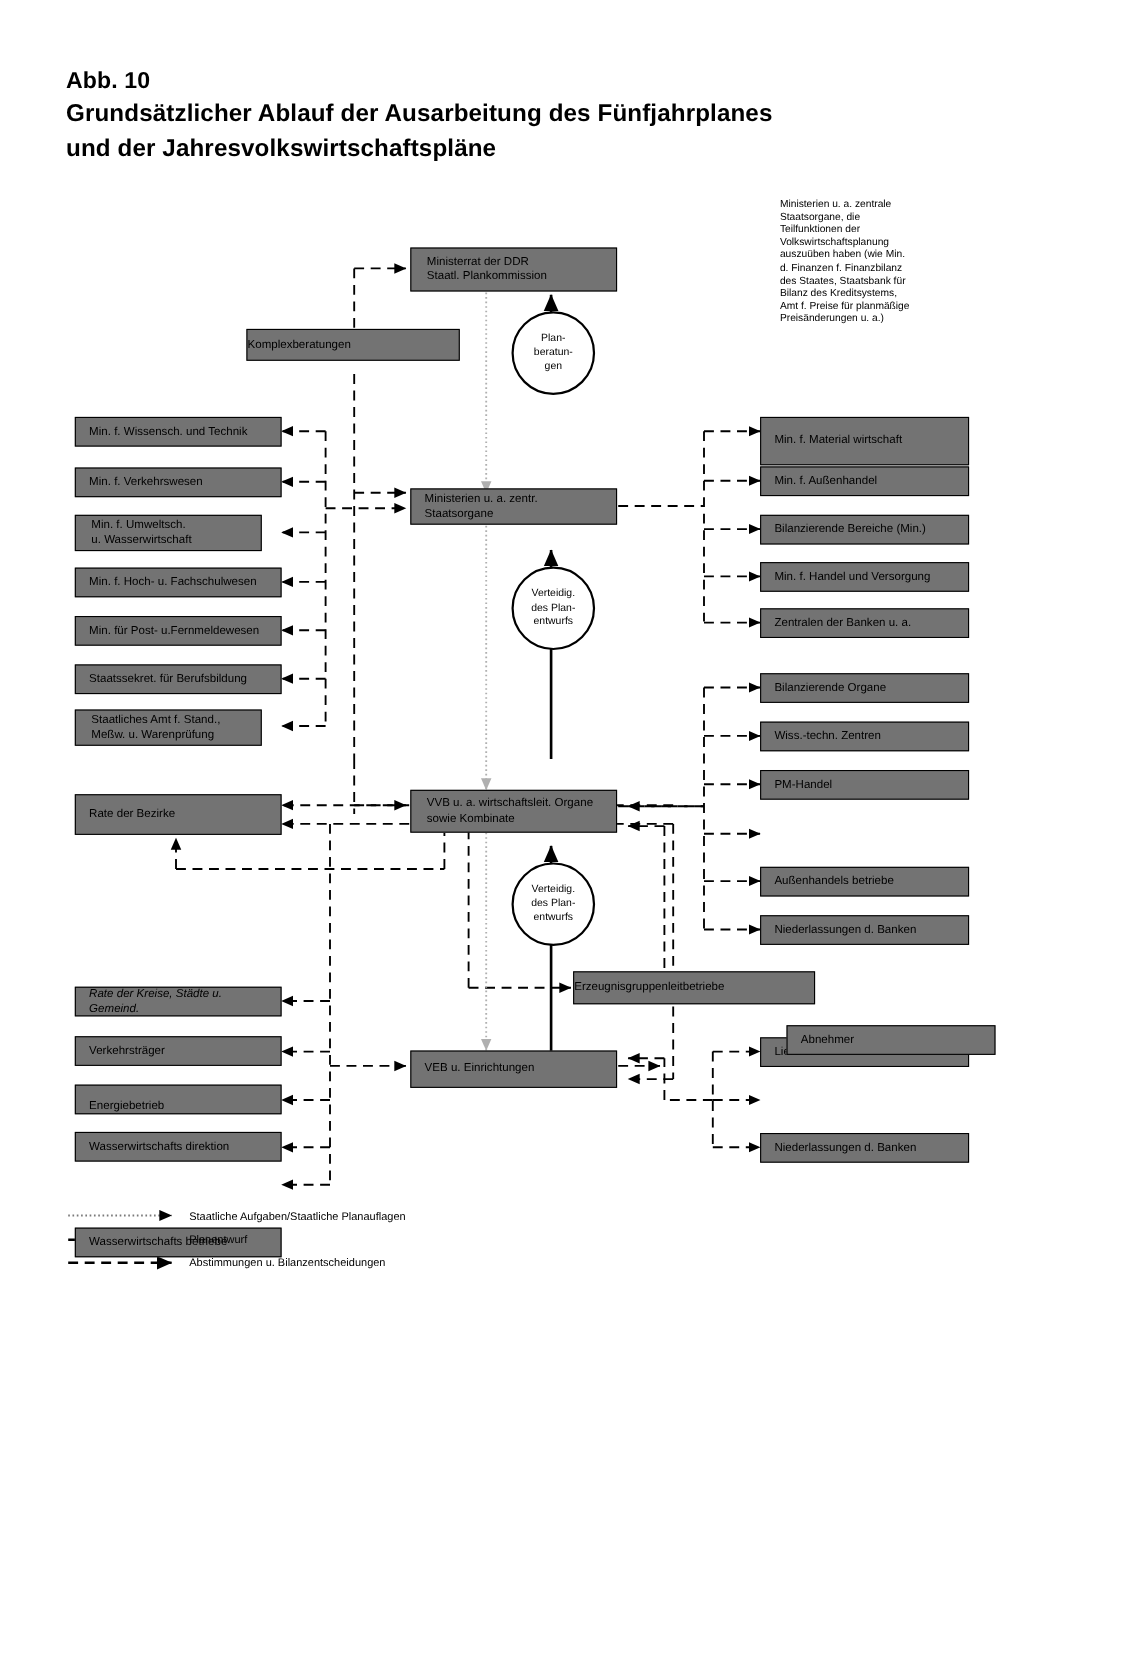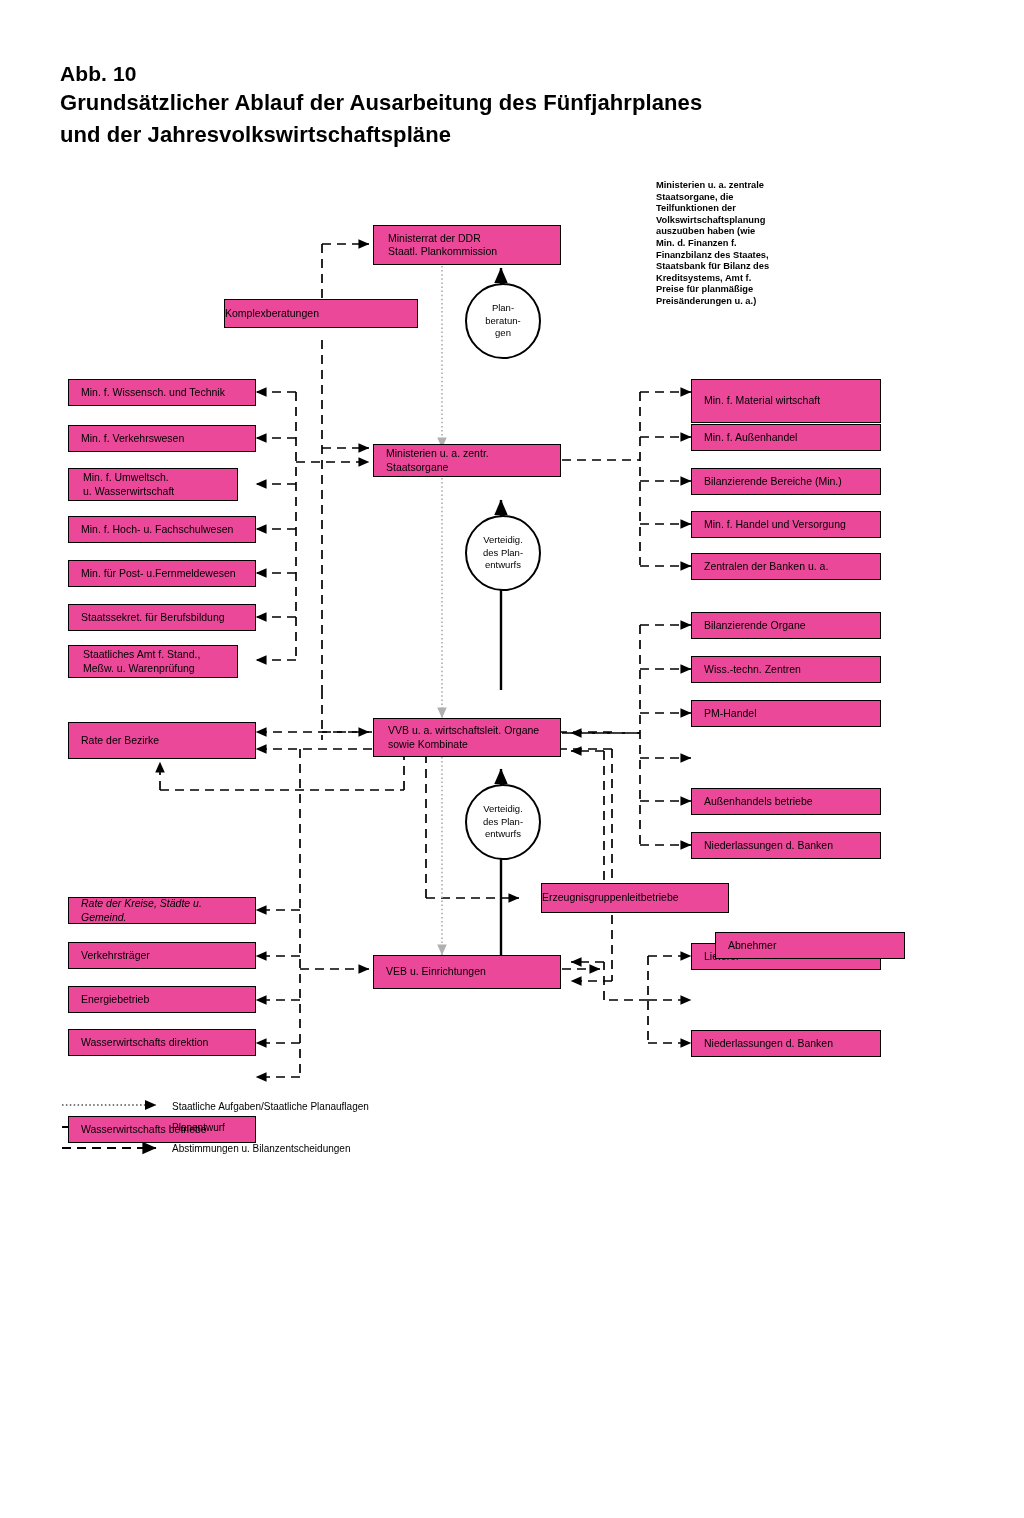--- a/index.html
+++ b/index.html
@@ -10,36 +10,36 @@
   
   .hd{position:absolute;font-weight:bold;letter-spacing:.1px;}
   #fig-num{left:60px;top:62px;font-size:21px;}
   #fig-l1{left:60px;top:90px;font-size:22px;}
   #fig-l2{left:60px;top:122px;font-size:22px;}
 
   
   #wires{position:absolute;left:0;top:0;width:1024px;height:1518px;}
 
   
-  .box{position:absolute;border:1.6px solid #000;background:#ec4899;
+  .box{position:absolute;border:1.6px solid #000;background:#737373;
        box-sizing:border-box;display:flex;align-items:center;}
   .box > span{display:block;padding-left:12px;padding-right:6px;
               font-size:10.5px;line-height:13.5px;}
   .box.c2 > span{padding-left:14px;}
   .ctr{justify-content:flex-start;}
   .ctr > span{padding-left:0;padding-right:0;text-align:center;}
 
   
   .circ{position:absolute;border:2.1px solid #000;border-radius:50%;
         background:#fff;display:flex;align-items:center;justify-content:center;}
   .circ > span{font-size:9.5px;line-height:12.5px;text-align:center;display:block;}
 
   
-  #note{position:absolute;left:656px;top:180px;width:118px;
-        font-size:9.3px;line-height:11.6px;font-weight:bold;}
+  #note{position:absolute;left:709px;top:180px;width:118px;
+        font-size:9.3px;line-height:11.6px;font-weight:normal;}
 
   
   .lg-txt{position:absolute;font-size:10px;}
   #lg1{left:172px;top:1101px;}
   #lg2{left:172px;top:1122px;}
   #lg3{left:172px;top:1143px;}
 </style>
 </head>
 <body>
 
@@ -186,21 +186,21 @@
     <span><span>VVB u. a. wirtschaftsleit. Organe</span><br>
       <span>sowie Kombinate</span></span>
   </div>
 
   <div class="circ" style="left:465px;top:784px;width:72px;height:72px;">
     <span><span>Verteidig.</span><br>
       <span>des Plan-</span><br>
       <span>entwurfs</span></span>
   </div>
 
-  <div class="box ctr" style="left:521px;top:883px;width:188px;height:30px;margin-left:20px;">
+  <div class="box ctr" style="left:521px;top:883px;width:220px;height:30px;">
     <span>Erzeugnisgruppenleitbetriebe</span>
   </div>
 
   <div class="box" style="left:373px;top:955px;width:188px;height:34px;">
     <span>VEB u. Einrichtungen</span>
   </div>
 
   <div class="box" style="left:68px;top:379px;width:188px;height:27px;">
     <span>Min. f. Wissensch. und Technik</span>
     </div>
@@ -227,21 +227,21 @@
 
   <div class="box" style="left:68px;top:722px;width:188px;height:37px;">
     <span>Rate der Bezirke</span>
     </div>
   <div class="box" style="left:68px;top:897px;width:188px;height:27px;font-style:italic;">
     <span>Rate der Kreise, Städte u. Gemeind.</span>
     </div>
   <div class="box" style="left:68px;top:942px;width:188px;height:27px;">
     <span>Verkehrsträger</span>
     </div>
-  <div class="box" style="left:68px;top:986px;width:188px;height:27px;">
+  <div class="box" style="left:68px;top:986px;width:188px;height:27px;align-items:flex-end;">
     <span>Energiebetrieb</span>
     </div>
   <div class="box" style="left:68px;top:1029px;width:188px;height:27px;">
     <span>Wasserwirtschafts direktion</span>
     </div>
   <div class="box" style="left:68px;top:1116px;width:188px;height:27px;">
     <span>Wasserwirtschafts betriebe</span>
     </div>
 
   <div class="box" style="left:691px;top:379px;width:190px;height:44px;">

